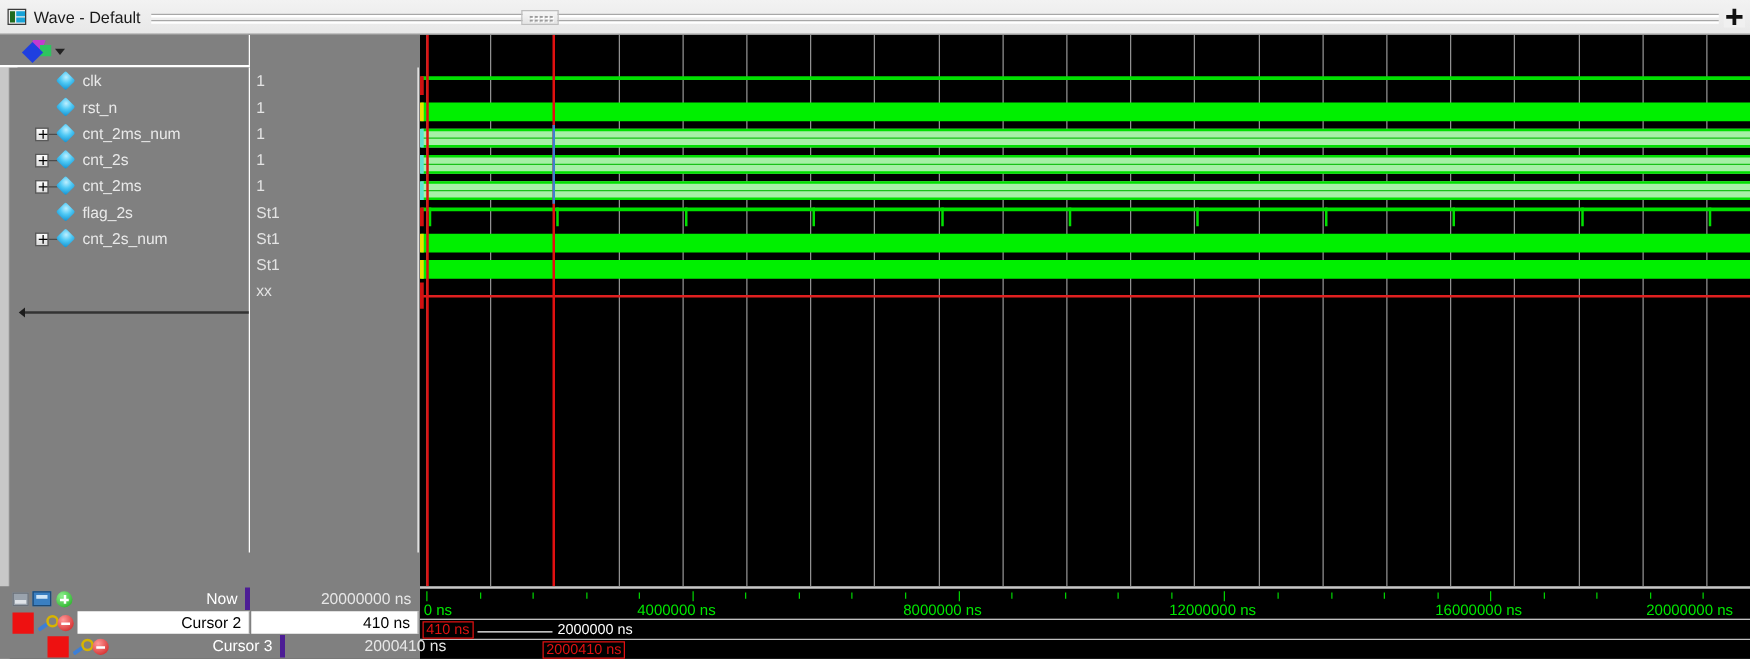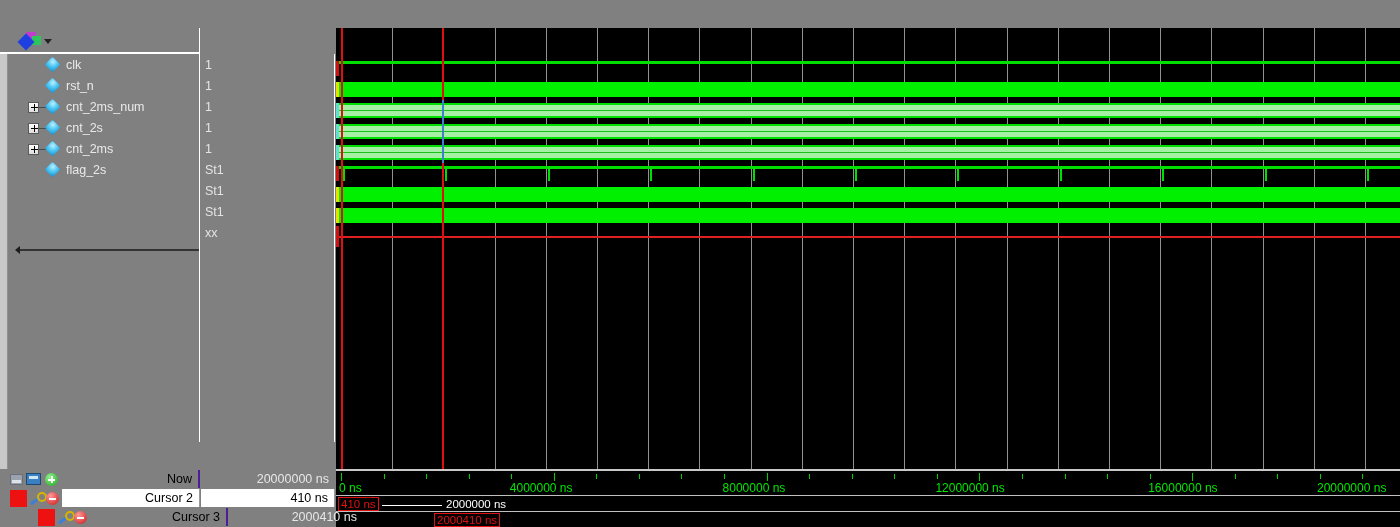--- a/index.html
+++ b/index.html
@@ -147,22 +147,22 @@
     position:absolute; right:5px; top:496px; color:#d7d7d7; font-size:15px;
     text-decoration:underline; z-index:9; white-space:nowrap;
   }
 
   
   .statusarea{ position:absolute; left:0; top:469px; width:336px; height:58px; background:#808080; }
   .srow{ position:absolute; left:0; width:336px; height:19px; }
   .srow .icons{ position:absolute; left:10px; top:0; width:52px; height:19px; }
   .srow .lbl{
     position:absolute; left:62px; width:138px; height:18px; line-height:18px;
-    text-align:right; padding-right:6px; color:#000000; font-size:12.5px;
-    border-right:2px solid #4c1d95;
+    text-align:right; padding-right:6px; color:#ffffff; font-size:12.5px;
+    border-right:4px solid #4c1d95;
   }
   .srow .tme{
     position:absolute; left:201px; width:134px; height:18px; line-height:18px;
     text-align:right; padding-right:6px; color:#e6e6e6; font-size:12.5px;
   }
   .srow.sel .lbl, .srow.sel .tme{ background:#ffffff; color:#000; border-right:1px solid #9a9a9a;}
 
   .ic-snap{ position:absolute; left:0; top:4px; width:13px; height:11px; background:#9aa3ad; border:1px solid #6a7078;}
   .ic-snap::after{content:"";position:absolute;left:1px;top:5px;right:1px;height:3px;background:#dfe3e8;}
   .ic-win{ position:absolute; left:16px; top:3px; width:15px; height:12px; background:#3a7fc1; border:1px solid #1d4a75;}
@@ -181,20 +181,30 @@
   .ic-minus::after{content:"";position:absolute;left:3px;top:5.5px;width:7px;height:2px;background:#fff;}
 
   .leftrail{ position:absolute; left:0; top:28px; width:8px; height:499px; background:#c8c8c8; border-right:1px solid #8f8f8f;}
   .leftrail2{ position:absolute; left:8px; top:28px; width:6px; height:441px; background:#808080;}
 </style>
 </head>
 <body>
 
 <div id="app">
 
+  <div class="titlebar">
+    <div class="tb-icon"></div>
+    <div class="tb-title">Wave - Default</div>
+    <div class="tb-rails">
+      <div class="tb-grip">
+          <i></i>
+        </div>
+    </div>
+    <div class="tb-plus"></div>
+  </div>
 
   <div class="leftrail"></div>
   <div class="leftrail2"></div>
 
   <div class="hdr" id="hdr-names">
     <div class="wave-sel">
       <div class="ws-m"></div>
         <div class="ws-g"></div>
         <div class="ws-b"></div>
       <div class="ws-arrow"></div>
@@ -224,20 +234,26 @@
       </div>
       <div class="row">
         <span class="expander"></span>
         <span class="elbow"></span>
         <span class="diamond"></span>
         <span class="sig-name">cnt_2ms</span>
       </div>
       <div class="row">
         <span class="diamond"></span>
         <span class="sig-name">flag_2s</span>
+      </div>
+      <div class="row">
+        <span class="expander"></span>
+        <span class="elbow"></span>
+        <span class="diamond"></span>
+        <span class="sig-name">cnt_2s_num</span>
       </div>
     </div>
   <div class="vals" id="vals">
       <div class="row">
         <span class="val">1</span>
       </div>
       <div class="row">
         <span class="val">1</span>
       </div>
       <div class="row">

